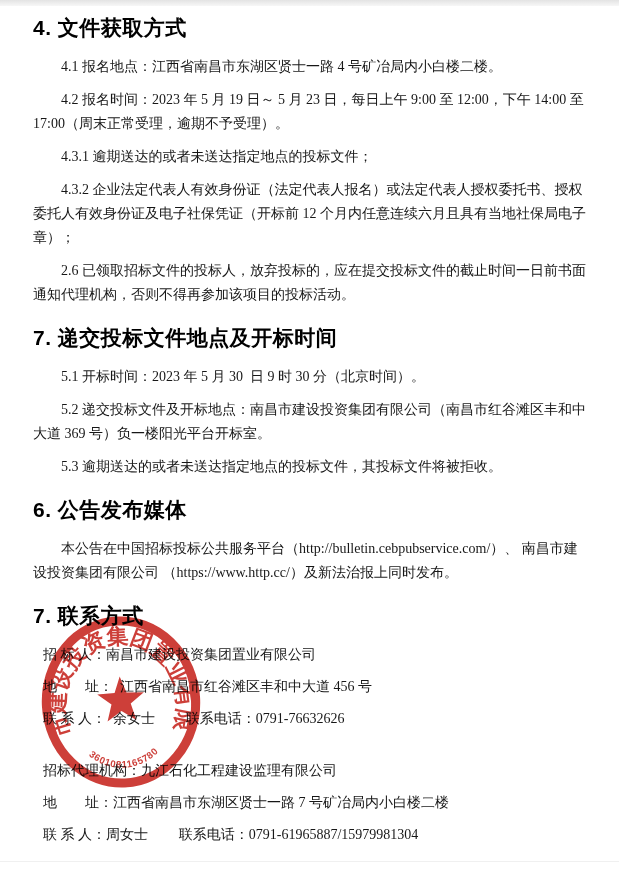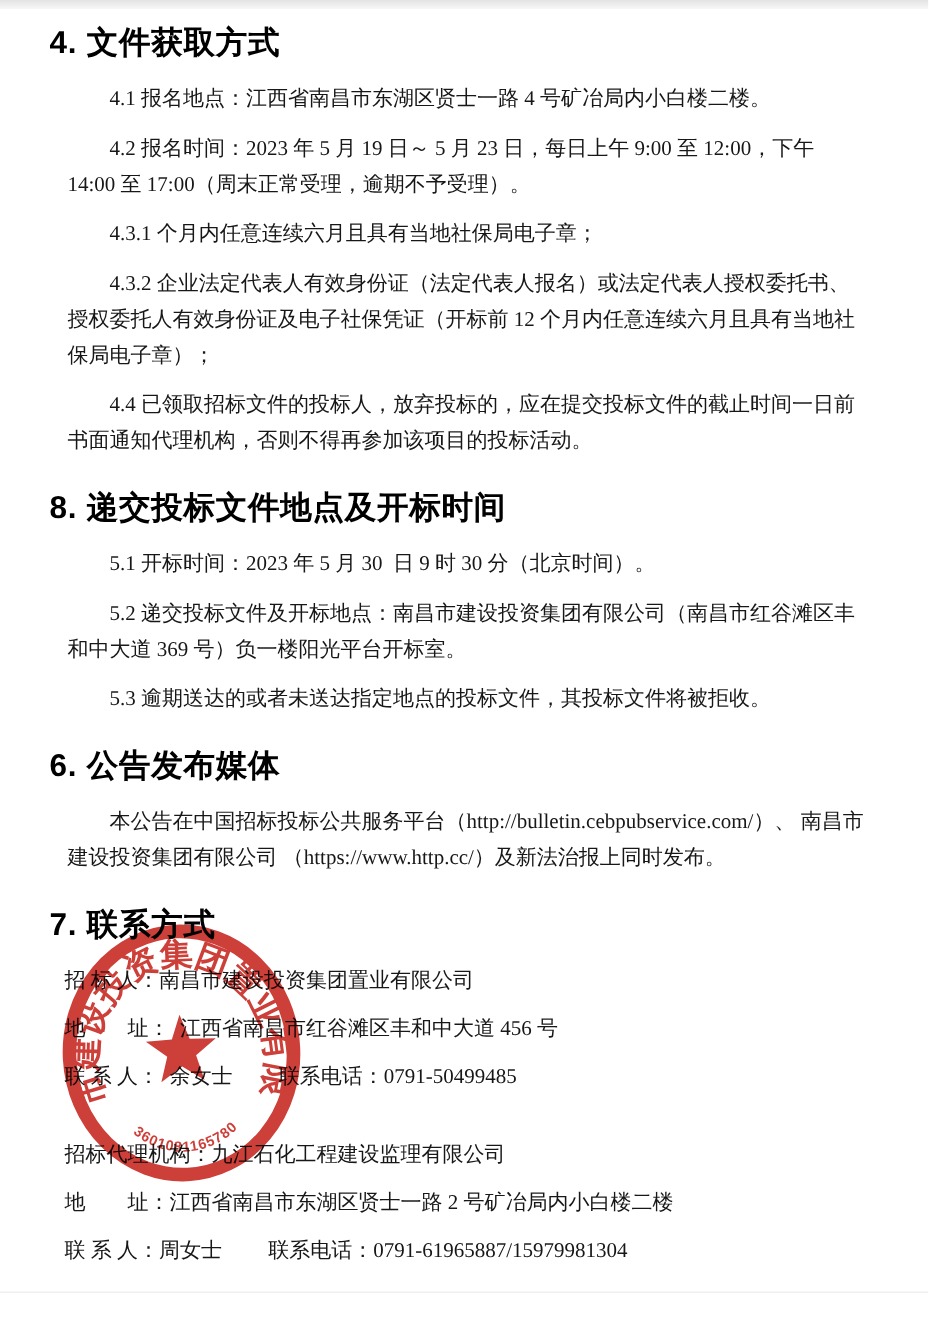--- a/index.html
+++ b/index.html
@@ -29,21 +29,21 @@
   h2.sec-heading {
     font-family:"Liberation Sans","DejaVu Sans",sans-serif;
     font-size:21px;
     font-weight:bold;
     color:#000;
     margin:17px 0 13px 0;
     letter-spacing:0.5px;
   }
   h2.first { margin-top:6px; }
   p.para {
-    margin:9px 12px;
+    margin:9px 0;
     line-height:24px;
     text-indent:2em;
     white-space:pre-wrap;
     word-break:break-word;
   }
   .contact-block { margin:4px 0 0 10px; }
   .contact-block.agency { margin-top:28px; }
   .contact-line {
     margin:8px 0;
     line-height:24px;
@@ -68,49 +68,49 @@
 </style>
 </head>
 <body>
 
 <div class="page">
 
   <section>
     <h2 class="sec-heading first">4. 文件获取方式</h2>
     <p class="para">4.1 报名地点：江西省南昌市东湖区贤士一路 4 号矿冶局内小白楼二楼。</p>
     <p class="para">4.2 报名时间：2023 年 5 月 19 日～ 5 月 23 日，每日上午 9:00 至 12:00，下午 14:00 至 17:00（周末正常受理，逾期不予受理）。</p>
-    <p class="para">4.3.1 个月内任意连续六月且具有当地社保局电子章；</p>
+    <p class="para">4.3.1 逾期送达的或者未送达指定地点的投标文件；</p>
     <p class="para">4.3.2 企业法定代表人有效身份证（法定代表人报名）或法定代表人授权委托书、授权委托人有效身份证及电子社保凭证（开标前 12 个月内任意连续六月且具有当地社保局电子章）；</p>
-    <p class="para">4.4 已领取招标文件的投标人，放弃投标的，应在提交投标文件的截止时间一日前书面通知代理机构，否则不得再参加该项目的投标活动。</p>
+    <p class="para">2.6 已领取招标文件的投标人，放弃投标的，应在提交投标文件的截止时间一日前书面通知代理机构，否则不得再参加该项目的投标活动。</p>
   </section>
 
   <section>
-    <h2 class="sec-heading">8. 递交投标文件地点及开标时间</h2>
+    <h2 class="sec-heading">7. 递交投标文件地点及开标时间</h2>
     <p class="para">5.1 开标时间：2023 年 5 月 30  日 9 时 30 分（北京时间）。</p>
     <p class="para">5.2 递交投标文件及开标地点：南昌市建设投资集团有限公司（南昌市红谷滩区丰和中大道 369 号）负一楼阳光平台开标室。</p>
     <p class="para">5.3 逾期送达的或者未送达指定地点的投标文件，其投标文件将被拒收。</p>
   </section>
 
   <section>
     <h2 class="sec-heading">6. 公告发布媒体</h2>
     <p class="para">本公告在中国招标投标公共服务平台（http://bulletin.cebpubservice.com/）、 南昌市建设投资集团有限公司 （https://www.http.cc/）及新法治报上同时发布。</p>
   </section>
 
   <section>
     <h2 class="sec-heading">7. 联系方式</h2>
 
     <div class="contact-block">
       <p class="contact-line"><span>招 标 人：</span><span>南昌市建设投资集团置业有限公司</span></p>
       <p class="contact-line"><span>地　　址：</span><span>  江西省南昌市红谷滩区丰和中大道 456 号</span></p>
-      <p class="contact-line"><span>联 系 人：</span><span>  余女士</span><span class="gap"></span><span>联系电话：</span><span>0791-50499485</span></p>
+      <p class="contact-line"><span>联 系 人：</span><span>  余女士</span><span class="gap"></span><span>联系电话：</span><span>0791-76632626</span></p>
     </div>
 
     <div class="contact-block agency">
       <p class="contact-line"><span>招标代理机构：</span><span>九江石化工程建设监理有限公司</span></p>
-      <p class="contact-line"><span>地　　址：</span><span>江西省南昌市东湖区贤士一路 2 号矿冶局内小白楼二楼</span></p>
+      <p class="contact-line"><span>地　　址：</span><span>江西省南昌市东湖区贤士一路 7 号矿冶局内小白楼二楼</span></p>
       <p class="contact-line"><span>联 系 人：</span><span>周女士</span><span class="gap"></span><span>联系电话：</span><span>0791-61965887/15979981304</span></p>
     </div>
   </section>
 
   <div class="stamp">
     <svg viewBox="0 0 150 160" xmlns="http://www.w3.org/2000/svg">
       <defs>
         <path id="arcTop" d="M 29,112 A 53 58 0 1 1 121,112" fill="none"></path>
         <path id="arcBottom" d="M 34,119 A 51 56 0 0 0 116,119" fill="none"></path>
       </defs>

